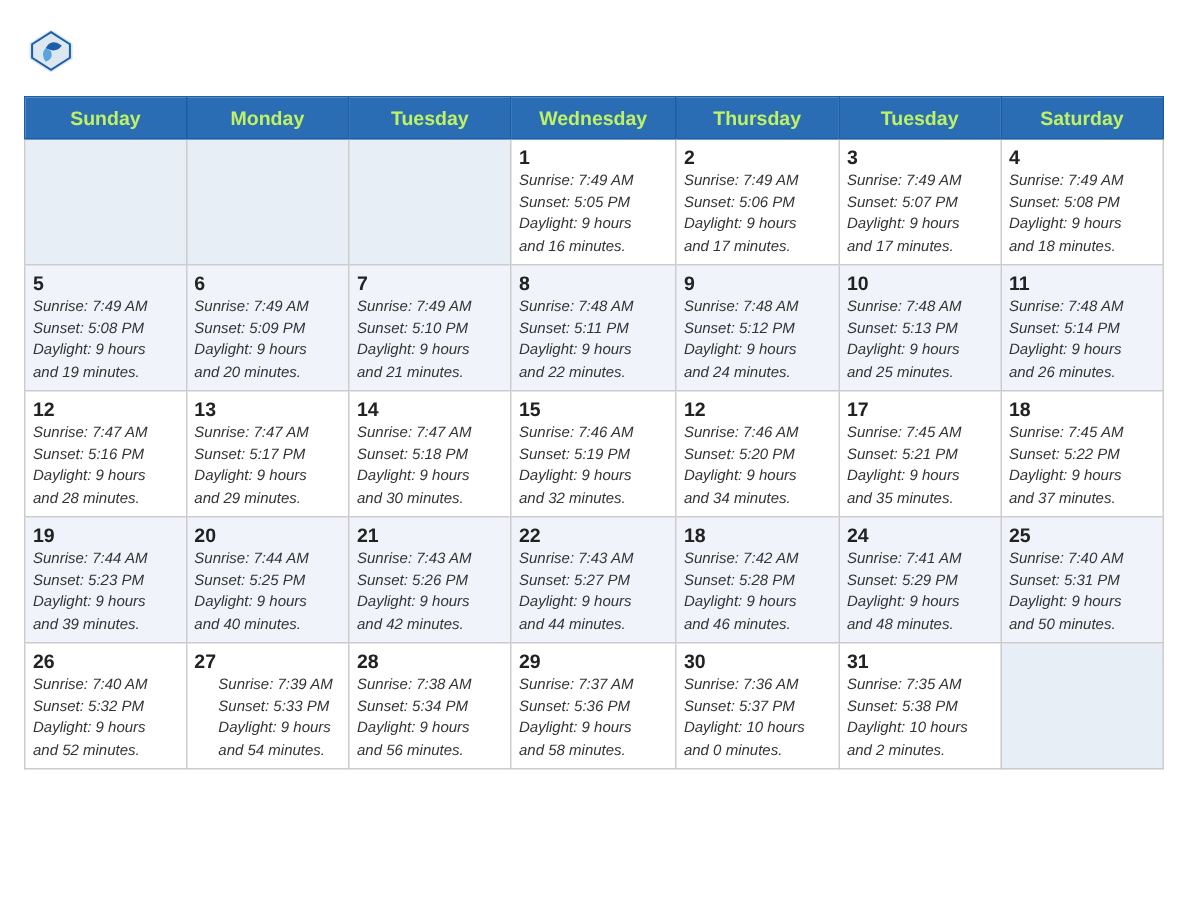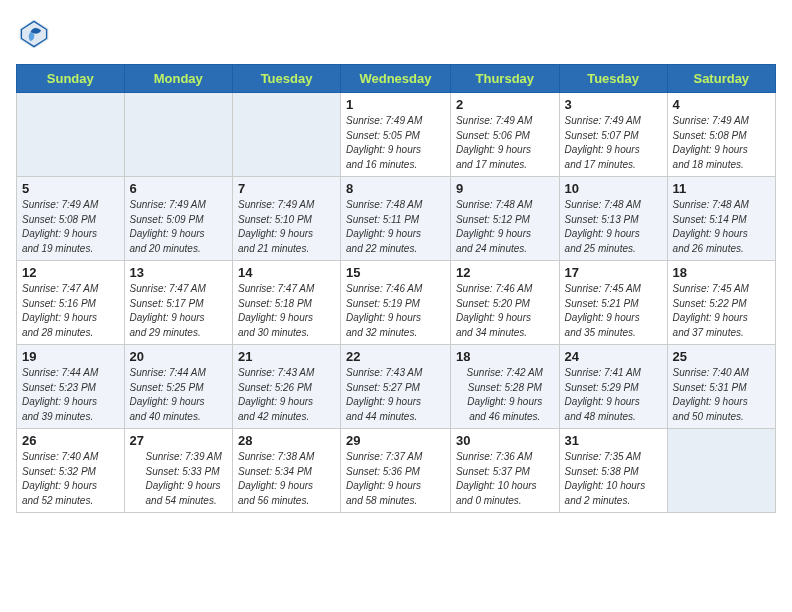--- a/index.html
+++ b/index.html
@@ -287,21 +287,21 @@
         </td>
         <td>
           <span class="day-num">22</span>
           <div class="day-detail" style="white-space: pre-line;">Sunrise: 7:43 AM
 Sunset: 5:27 PM
 Daylight: 9 hours
 and 44 minutes.</div>
         </td>
         <td>
           <span class="day-num">18</span>
-          <div class="day-detail" style="white-space: pre-line; text-align: center;">Sunrise: 7:42 AM
+          <div class="day-detail" style="white-space: pre-line;">Sunrise: 7:42 AM
 Sunset: 5:28 PM
 Daylight: 9 hours
 and 46 minutes.</div>
         </td>
         <td>
           <span class="day-num">24</span>
           <div class="day-detail" style="white-space: pre-line;">Sunrise: 7:41 AM
 Sunset: 5:29 PM
 Daylight: 9 hours
 and 48 minutes.</div>

